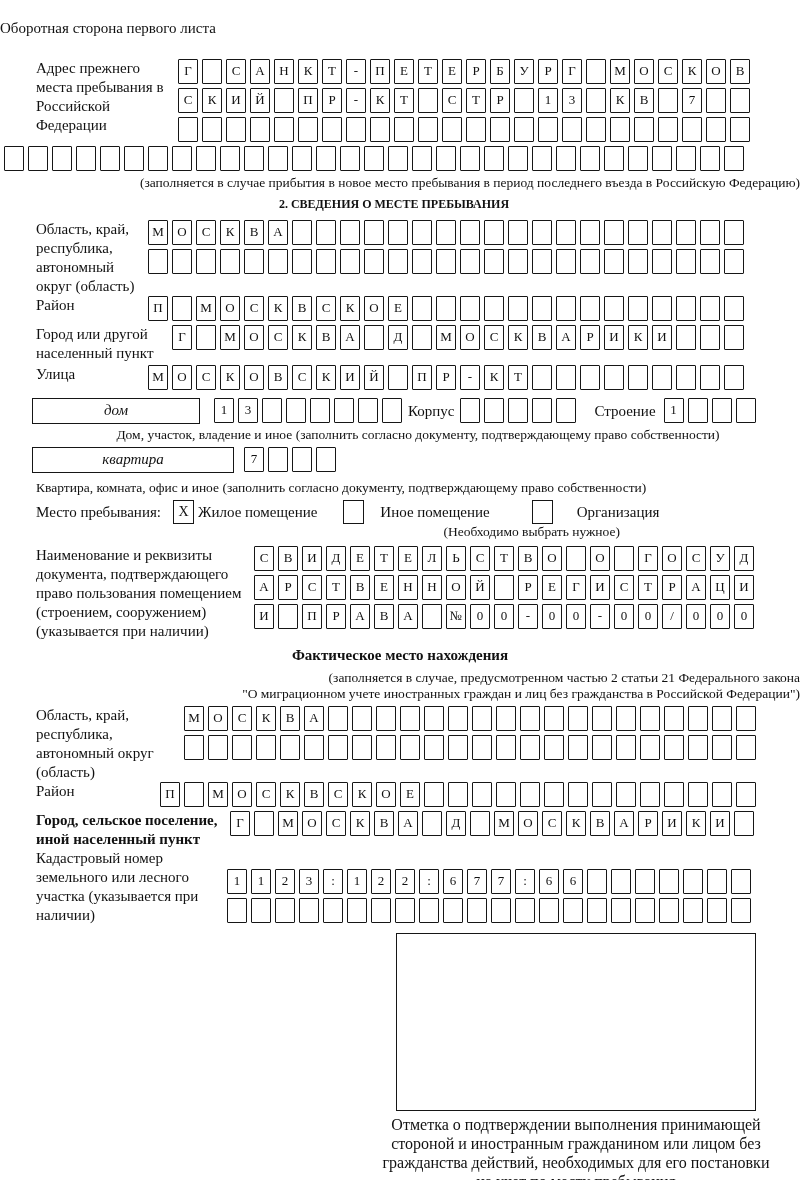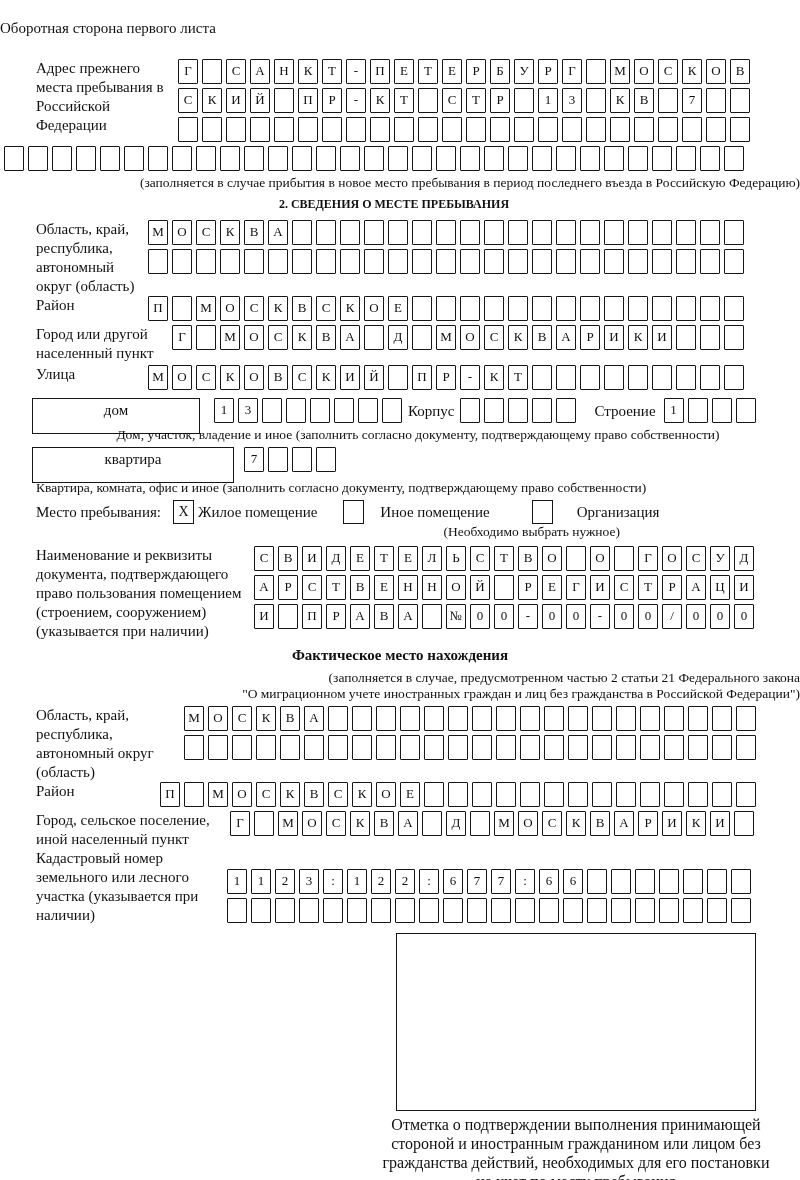--- a/index.html
+++ b/index.html
@@ -5,35 +5,35 @@
   html,body{margin:0;padding:0;background:#888;}
   .page{
     width:800px;height:1180px;background:#fff;color:#111;
     font-family:"Liberation Serif","DejaVu Serif",serif;
     position:relative;overflow:hidden;margin:0 auto;
   }
   .hdr{padding:20px 58px 0 0;text-align:left;font-size:15px;}
   .f-row{display:flex;align-items:flex-start;}
   .lbl{font-size:15px;line-height:19px;margin-left:36px;flex:0 0 auto;}
   .w142{width:142px;} .w112{width:112px;} .w136{width:136px;}
-  .w218{width:218px;} .w148{width:148px;} .w124{width:124px;} .w194{width:194px;} .w191{width:191px;}
+  .w218{width:218px;} .w148{width:148px;} .w124{width:124px;} .w194{width:194px;font-weight:bold;} .w191{width:191px;}
   .rows{flex:1 1 auto;}
   .boxrow{white-space:nowrap;margin-bottom:4px;height:25px;}
   .cell{
     display:inline-block;box-sizing:border-box;width:20px;height:25px;
     border:1.6px solid #161616;border-radius:1px;margin-right:4px;
     font-size:13px;line-height:22px;text-align:center;vertical-align:top;background:#fff;
   }
   .fullrow{margin-left:4px;margin-top:0px;}
   .caption{font-size:13.5px;text-align:right;}
   .h2{font-size:12px;font-weight:bold;text-align:center;margin:6px 12px 8px 0;}
   .h3{font-size:15px;font-weight:bold;text-align:center;}
   .widebox{
-    display:inline-block;box-sizing:border-box;height:36px;border:1.6px solid #161616;
-    text-align:center;font-size:15px;line-height:23px;vertical-align:top;background:#fff;
+    display:inline-block;box-sizing:border-box;height:26px;border:1.6px solid #161616;
+    text-align:center;font-size:15px;line-height:23px;vertical-align:top;background:#fff;font-style:italic;
   }
   .inline-lbl{font-size:15px;line-height:26px;display:inline-block;vertical-align:top;}
   .chkbox{
     display:inline-block;box-sizing:border-box;width:21px;height:24px;border:1.6px solid #161616;
     font-size:14px;line-height:21px;text-align:center;vertical-align:top;background:#fff;
   }
   .stamp-box{
     box-sizing:border-box;width:360px;height:178px;border:1.8px solid #161616;
     margin:6px 0 4px 396px;background:#fff;
   }

